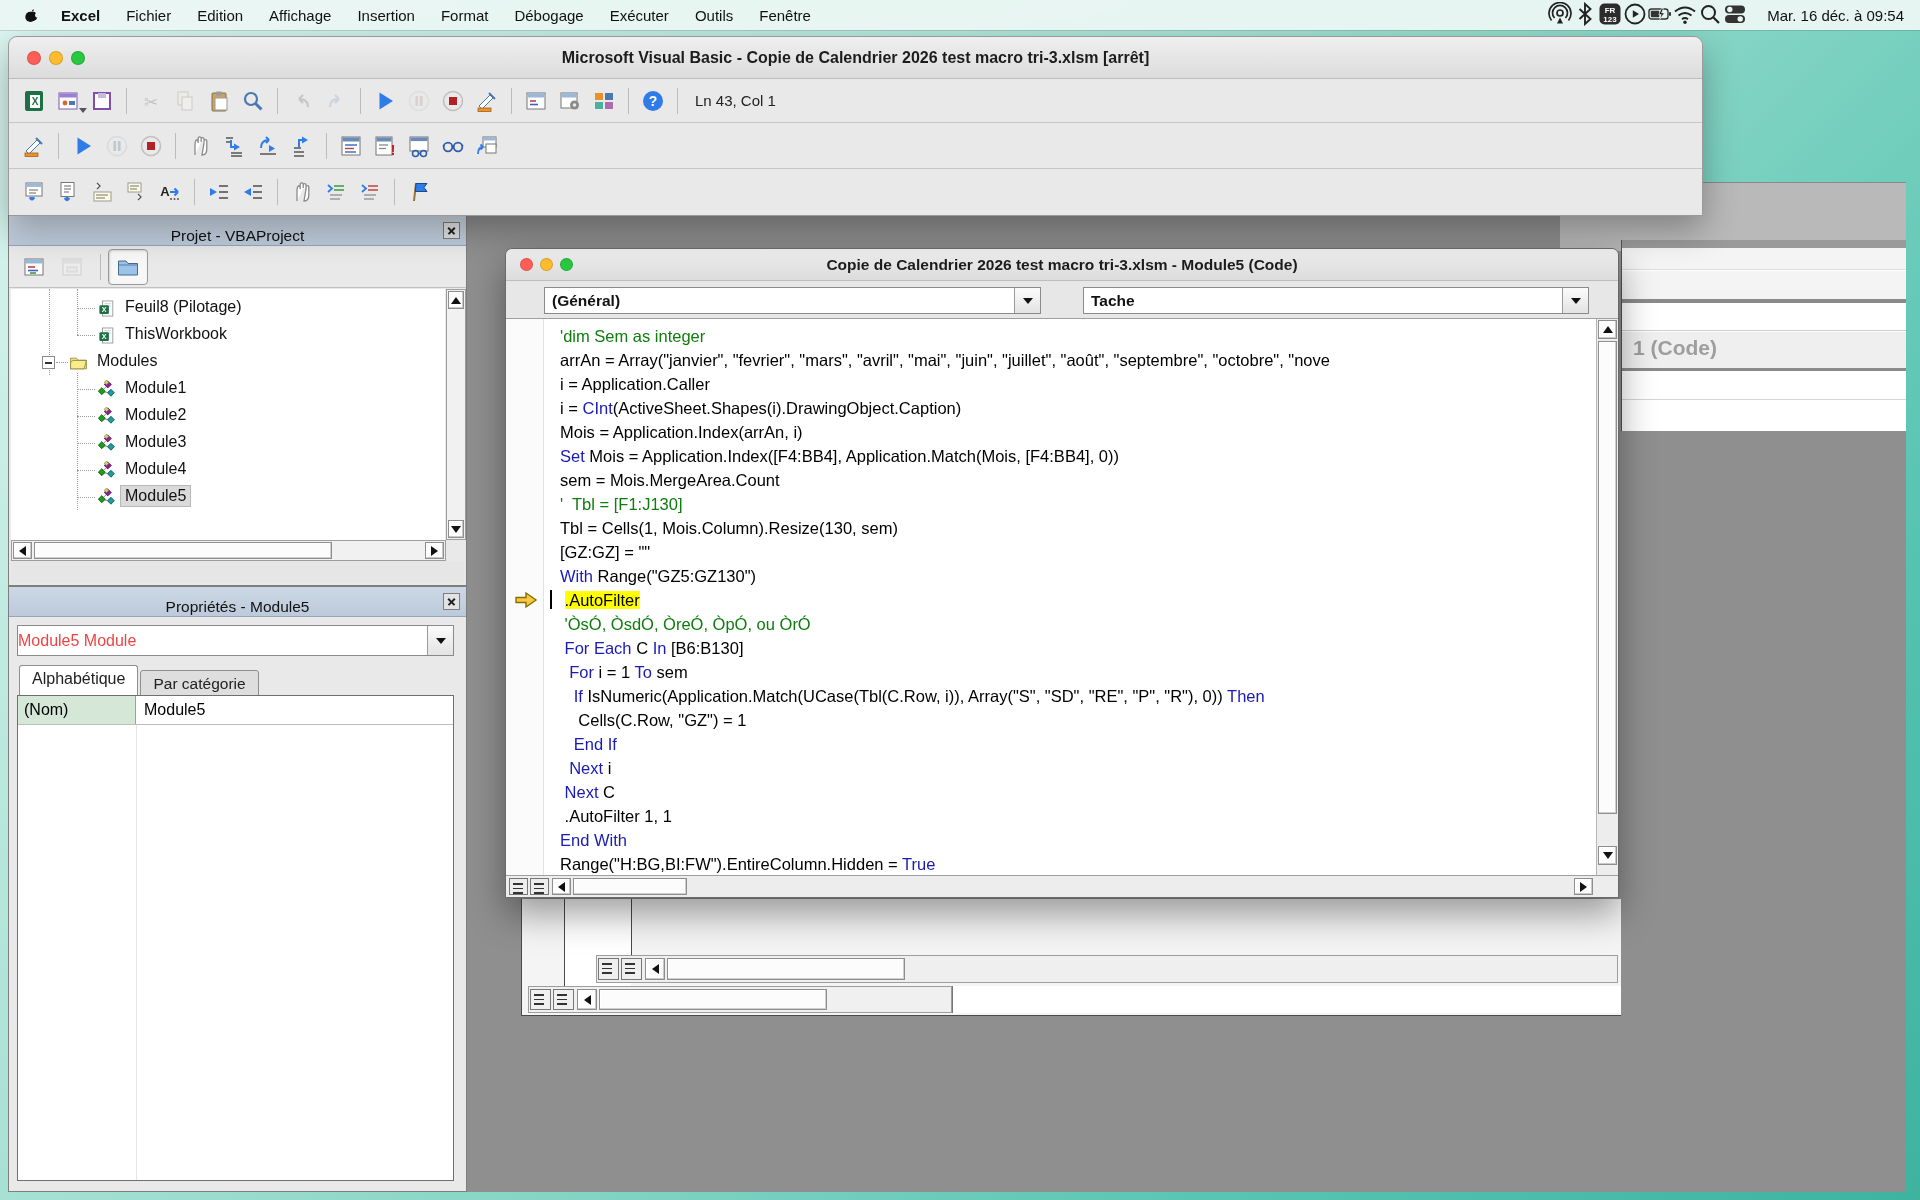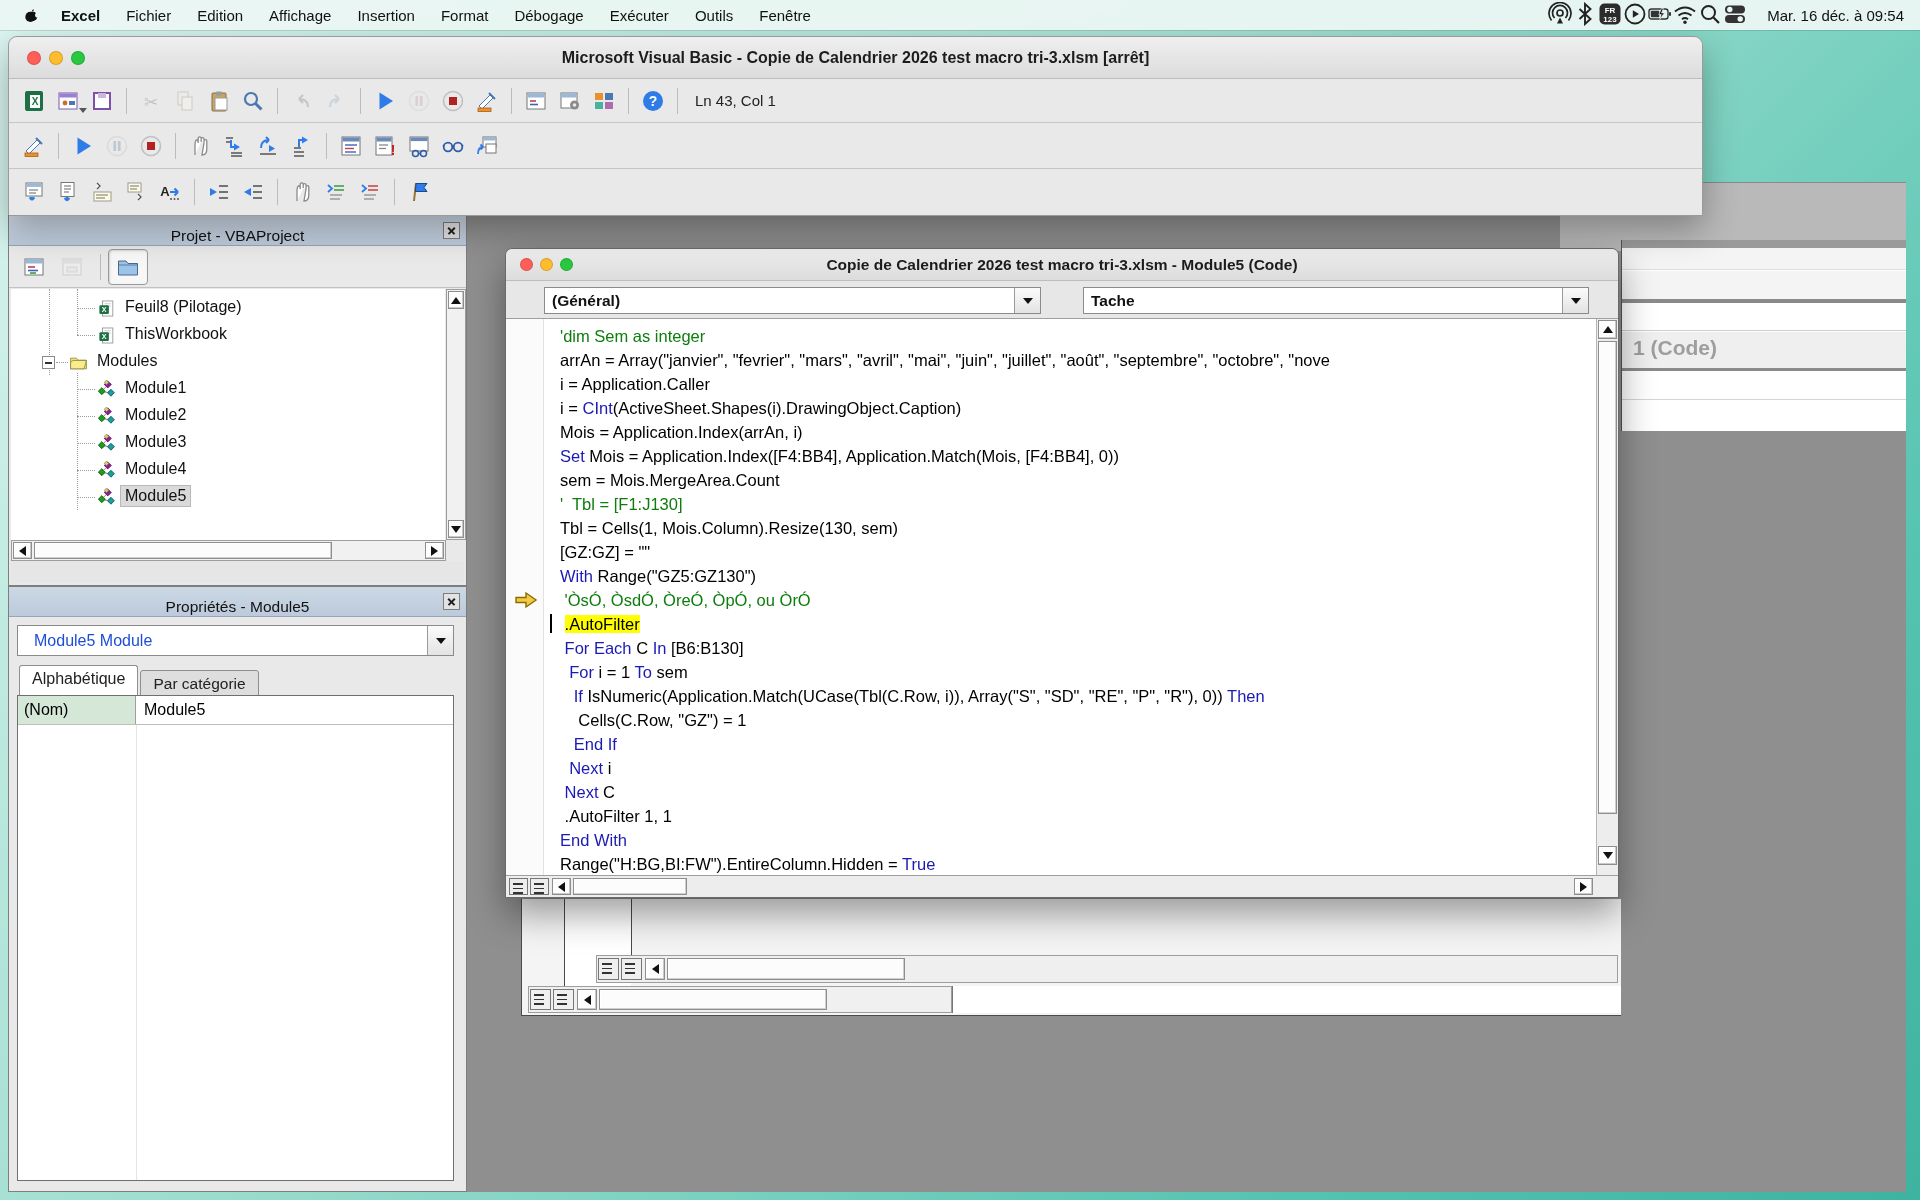--- a/index.html
+++ b/index.html
@@ -74,21 +74,21 @@
   .trow .stub{position:absolute; height:1px; border-top:1px dotted #9a9a9a; top:13px;}
   .trow .nlabel{position:absolute; top:2px; white-space:nowrap; padding:1px 4px;}
   .trow.sel .nlabel{background:#dadada; outline:1px solid #b9b9b9;}
   .trow .ticon{position:absolute; top:4px; width:19px; height:19px;}
   .expander{position:absolute; width:13px; height:13px; border:1px solid #8a8a8a; background:#fff; top:7px;}
   .expander::before{content:"";position:absolute;left:2px;top:5px;width:7px;height:1.5px;background:#333;}
   .treefill { position:absolute; left:2px; top:345px; right:2px; bottom:2px; background:#e6e6e6; }
 
   
   .objsel { position:absolute; left:8px; top:38px; width:437px; height:31px; background:#fff; border:1px solid #8a8a8a; display:flex; align-items:center; }
-  .objsel .val { padding-left:16px; font-size:16px; color:#1d4ed8; }
+  .objsel .val { padding-left:0; font-size:16px; color:#ef4444; }
   .dropbtn { margin-left:auto; width:26px; height:100%; background:linear-gradient(#fbfbfb,#e3e3e3); border-left:1px solid #9a9a9a; display:flex; align-items:center; justify-content:center; }
   .dropbtn .tri-d{border-left-width:5px;border-right-width:5px;border-top-width:6px;}
   .tabs { position:absolute; left:10px; top:78px; display:flex; align-items:flex-end; height:31px; }
   .tab { font-size:15.5px; padding:4px 12px 5px; border:1px solid #8f8f8f; background:#dedede; color:#222; margin-right:2px; border-radius:3px 3px 0 0; height:26px; }
   .tab.active { background:#fff; height:31px; border-bottom:none; font-size:16px; }
   .pgrid { position:absolute; left:8px; top:108px; width:437px; bottom:10px; background:#fff; border:1px solid #6f6f6f; }
   .prow { display:flex; height:29px; border-bottom:1px solid #bdbdbd; font-size:16px; }
   .pc1 { width:118px; background:#d5e7d7; border-right:1px solid #9f9f9f; display:flex; align-items:center; padding-left:6px; }
   .pc2 { flex:1; display:flex; align-items:center; padding-left:8px; }
   .pgrid .coldiv{position:absolute; left:118px; top:29px; bottom:0; width:1px; background:#e4e4e4;}
@@ -781,22 +781,22 @@
         <div class="cline"><span>arrAn = Array("janvier", "fevrier", "mars", "avril", "mai", "juin", "juillet", "août", "septembre", "octobre", "nove</span></div>
         <div class="cline"><span>i = Application.Caller</span></div>
         <div class="cline"><span>i = </span><span class="kw">CInt</span><span>(ActiveSheet.Shapes(i).DrawingObject.Caption)</span></div>
         <div class="cline"><span>Mois = Application.Index(arrAn, i)</span></div>
         <div class="cline"><span class="kw">Set</span><span> Mois = Application.Index([F4:BB4], Application.Match(Mois, [F4:BB4], 0))</span></div>
         <div class="cline"><span>sem = Mois.MergeArea.Count</span></div>
         <div class="cline"><span class="cm">'  Tbl = [F1:J130]</span></div>
         <div class="cline"><span>Tbl = Cells(1, Mois.Column).Resize(130, sem)</span></div>
         <div class="cline"><span>[GZ:GZ] = ""</span></div>
         <div class="cline"><span class="kw">With</span><span> Range("GZ5:GZ130")</span></div>
+        <div class="cline"><span class="cursorbar"></span><span> </span><span class="hl">.AutoFilter</span></div>
         <div class="cline"><span class="cm"> 'ÒsÓ, ÒsdÓ, ÒreÓ, ÒpÓ, ou ÒrÓ</span></div>
-        <div class="cline"><span class="cursorbar"></span><span> </span><span class="hl">.AutoFilter</span></div>
         <div class="cline"><span> </span><span class="kw">For</span><span> </span><span class="kw">Each</span><span> C </span><span class="kw">In</span><span> [B6:B130]</span></div>
         <div class="cline"><span>  </span><span class="kw">For</span><span> i = 1 </span><span class="kw">To</span><span> sem</span></div>
         <div class="cline"><span>   </span><span class="kw">If</span><span> IsNumeric(Application.Match(UCase(Tbl(C.Row, i)), Array("S", "SD", "RE", "P", "R"), 0)) </span><span class="kw">Then</span></div>
         <div class="cline"><span>    Cells(C.Row, "GZ") = 1</span></div>
         <div class="cline"><span>   </span><span class="kw">End If</span></div>
         <div class="cline"><span>  </span><span class="kw">Next</span><span> i</span></div>
         <div class="cline"><span> </span><span class="kw">Next</span><span> C</span></div>
         <div class="cline"><span> .AutoFilter 1, 1</span></div>
         <div class="cline"><span class="kw">End With</span></div>
         <div class="cline"><span>Range("H:BG,BI:FW").EntireColumn.Hidden = </span><span class="kw">True</span></div>

